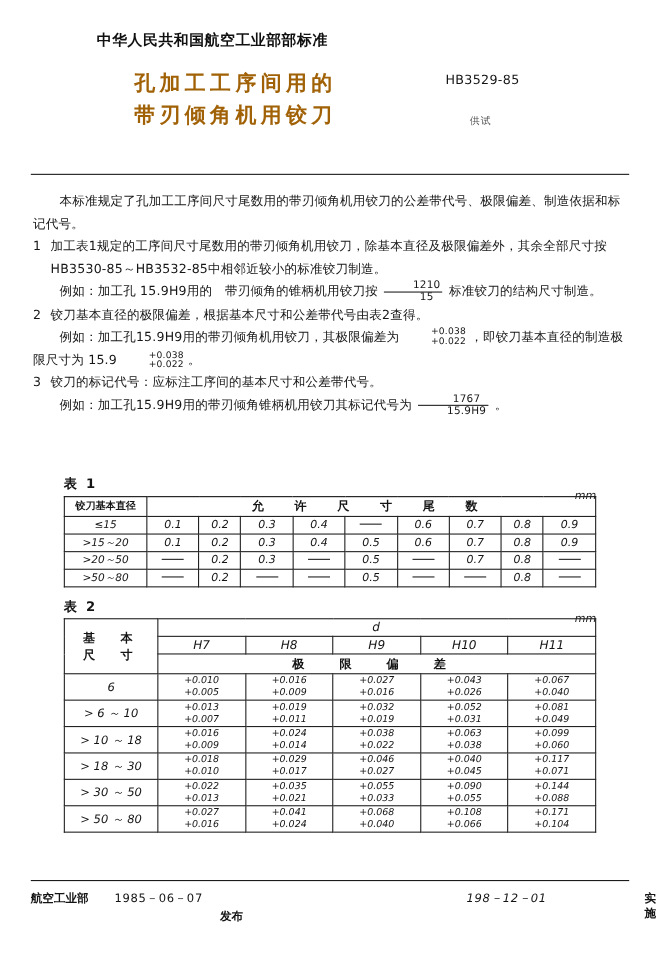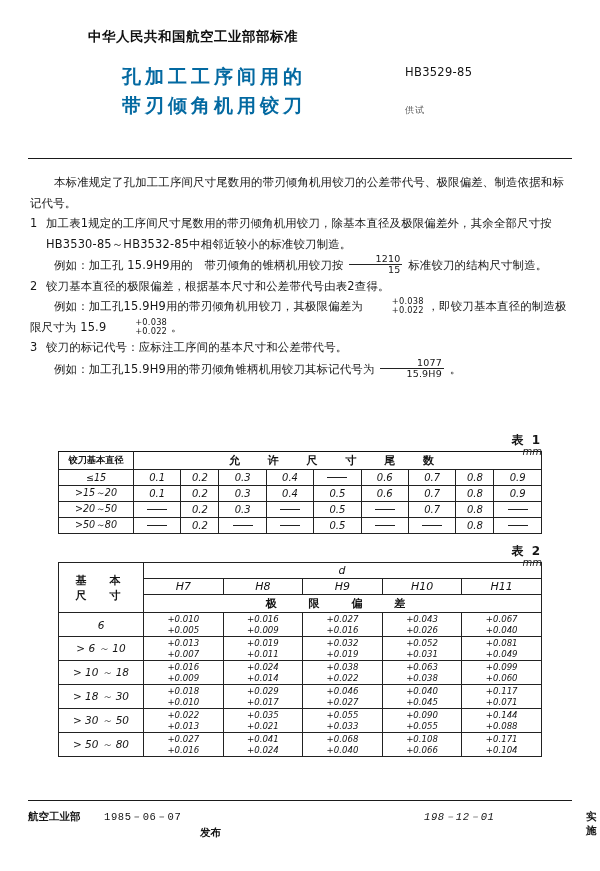--- a/index.html
+++ b/index.html
@@ -19,64 +19,64 @@
   
   .org-line{
     position:absolute; left:88px; top:28px;
     font-size:13.5px; font-weight:bold; letter-spacing:.5px;
     color:#101010;
   }
   .title-block{
     position:absolute; left:122px; top:62px;
     font-size:19px; line-height:1.55;
     font-weight:bold; letter-spacing:4px;
-    color:#0369a1;
+    color:#a16207;
   }
   .title-block div{white-space:nowrap;}
   .std-no{
     position:absolute; left:405px; top:65px;
     font-size:11.5px; letter-spacing:.3px; color:#141414;
   }
   .std-sub{
-    position:absolute; left:405px; top:104px;
+    position:absolute; left:427px; top:104px;
     font-size:9px; color:#555; letter-spacing:1px;
   }
   .rule-top{
     position:absolute; left:28px; top:158px; width:544px;
     border-top:1.6px solid #1a1a1a;
   }
 
   
   .body{
     position:absolute; left:30px; top:172px; width:540px;
     font-size:11.4px; line-height:20.6px; color:#161616;
     letter-spacing:.2px;
   }
   .body p{margin:0; white-space:normal;}
   .p-ind{text-indent:24px;}
   .numbered{position:relative; padding-left:16px;}
   .numbered .num{position:absolute; left:0; top:0;}
   .frac{
     display:inline-block; vertical-align:-0.45em;
-    text-align:right; font-size:9.5px; line-height:1.05;
+    text-align:center; font-size:9.5px; line-height:1.05;
     margin:0 2px;
   }
   .frac .nu{display:block; border-bottom:1px solid #222; padding:0 2px;}
   .frac .de{display:block; padding:0 2px;}
   .pm{
     display:inline-block; vertical-align:-0.35em;
     font-size:8.3px; line-height:1.05; text-align:left;
     margin-left:1px;
   }
   .pm span{display:block;}
 
   
   .tbl-wrap{position:absolute; left:58px; width:484px;}
   .tbl-cap{
-    text-align:right; font-size:12px; font-weight:bold;
+    text-align:left; font-size:12px; font-weight:bold;
     letter-spacing:2px; margin-bottom:2px; color:#151515;
   }
   .tbl-unit{
     position:absolute; right:0; bottom:2px;
     font-size:10px; font-style:italic; color:#222;
   }
   table{
     border-collapse:collapse; width:100%;
     font-size:10px; color:#141414;
   }
@@ -101,21 +101,21 @@
   .t2 td.dev{font-size:8.6px; font-style:italic; line-height:10.5px; padding:1px 0;margin-top:47px;}
   .t2 td.dev span{display:block; text-align:center;}
 
   
   .rule-bot{
     position:absolute; left:28px; top:800px; width:544px;
     border-top:1.6px solid #1a1a1a;
   }
   .footer{
     position:absolute; left:28px; top:806px; width:544px;
-    height:26px; font-size:10.5px; color:#141414;font-family:Liberation Mono, monospace;
+    height:26px; font-size:10.5px; color:#141414;
   }
   .f-issuer{position:absolute; left:0; top:4px; font-weight:bold; font-size:10.5px;}
   .f-date1{position:absolute; left:76px; top:4px; letter-spacing:.6px;}
   .f-pub{position:absolute; left:172px; top:20px; font-weight:bold;}
   .f-date2{position:absolute; left:396px; top:4px; letter-spacing:.6px; font-style:italic;}
   .f-eff{position:absolute; left:518px; top:4px; font-weight:bold;margin-left:40px;}
 </style>
 </head>
 <body>
 
@@ -168,21 +168,21 @@
       <span>。</span>
     </p>
 
     <p class="numbered">
       <span class="num">3</span>
       <span>铰刀的标记代号：应标注工序间的基本尺寸和公差带代号。</span>
     </p>
     <p class="p-ind">
       <span>例如：加工孔15.9H9用的带刃倾角锥柄机用铰刀其标记代号为</span>
       <span class="frac">
-        <span class="nu">1077</span>
+        <span class="nu">1767</span>
         <span class="de">15.9H9</span>
       </span>
       <span>。</span>
     </p>
   </div>
 
   <div class="tbl-wrap" style="top:432px;">
     <div class="tbl-cap">表 1</div>
     <div class="tbl-unit" style="bottom:auto; top:14px;">mm</div>
     <table class="t1">

